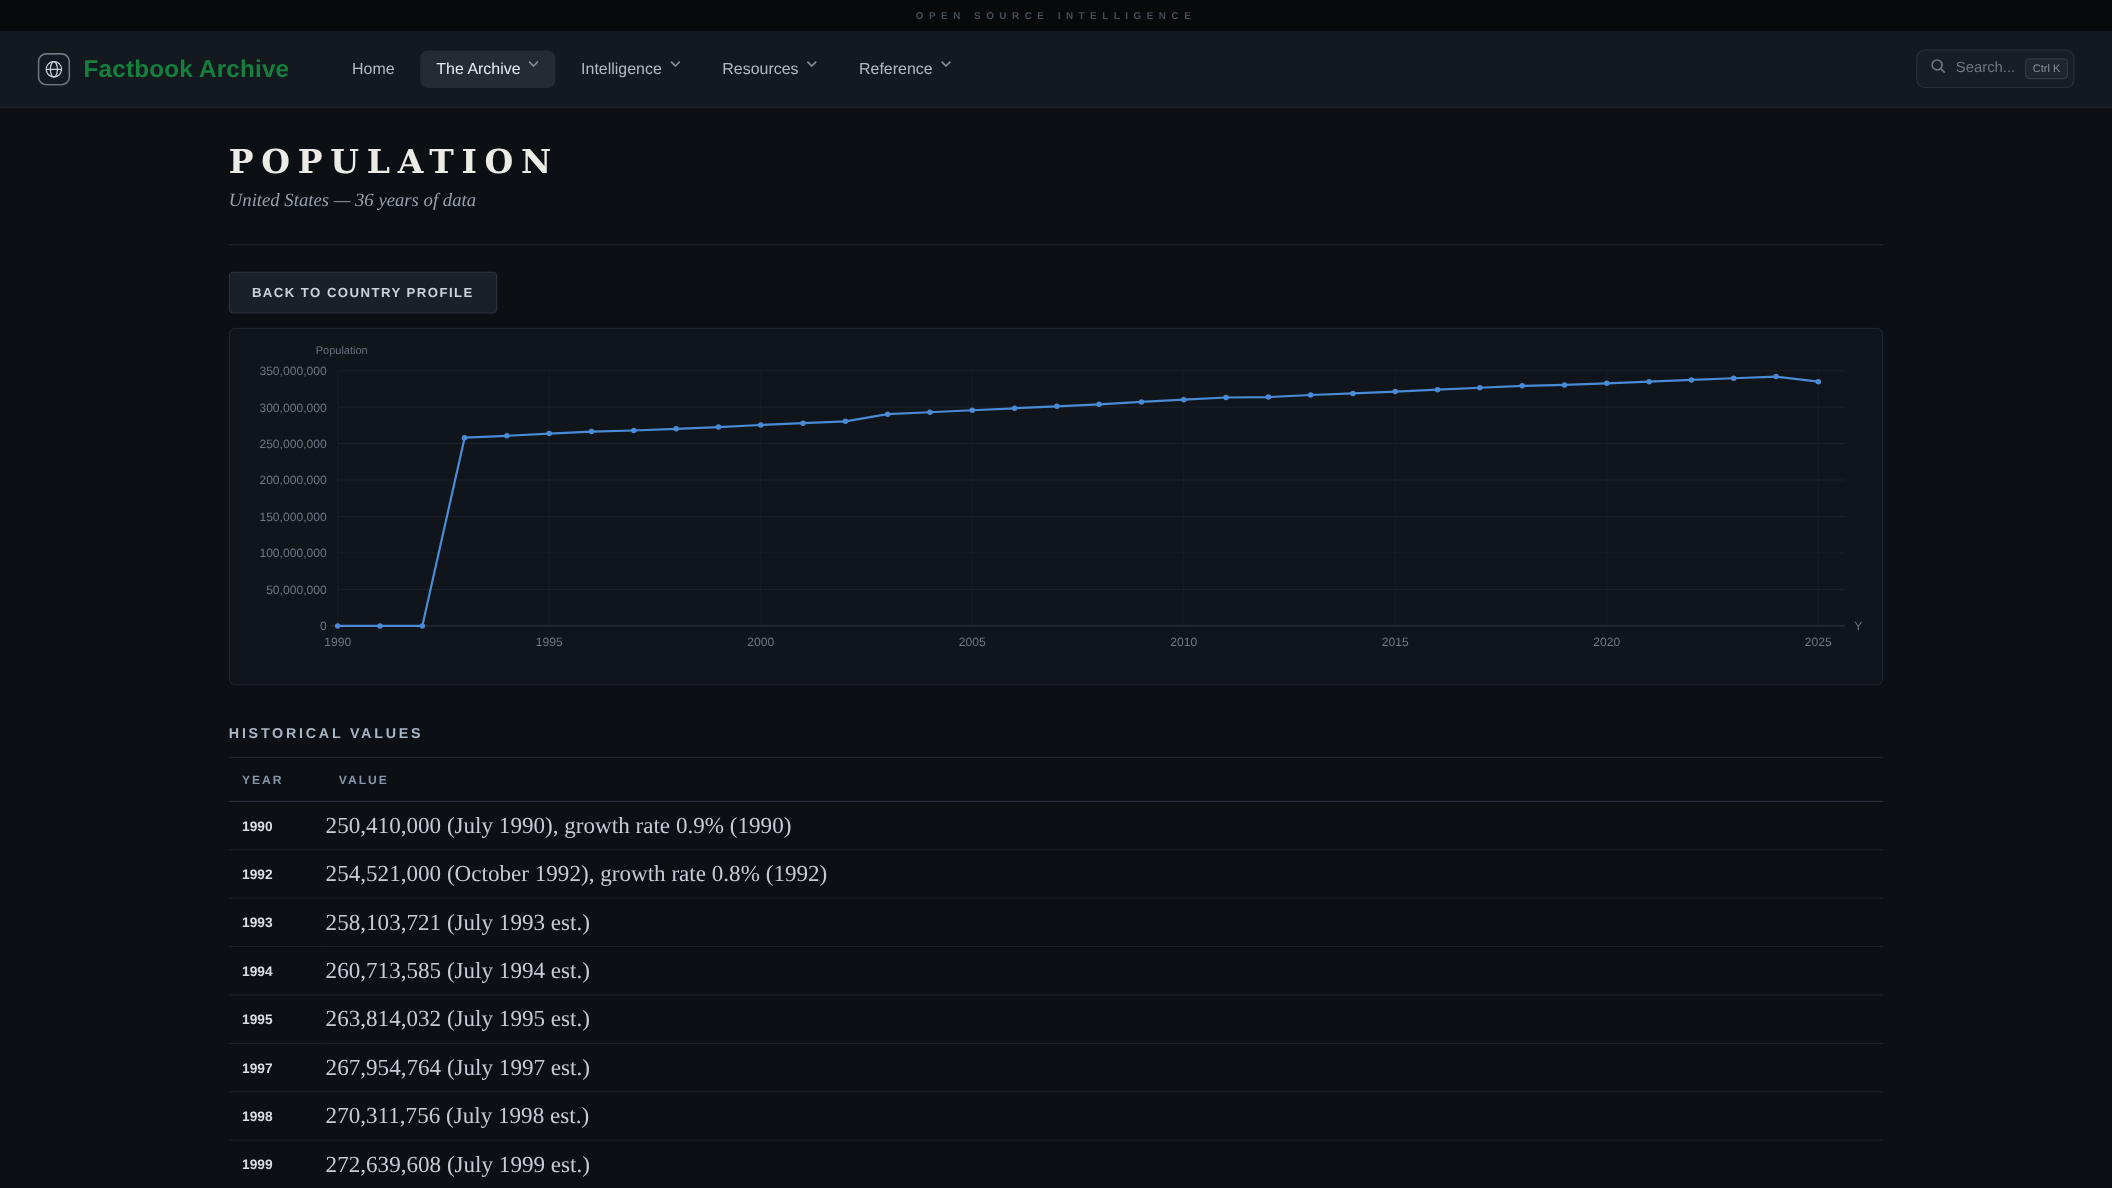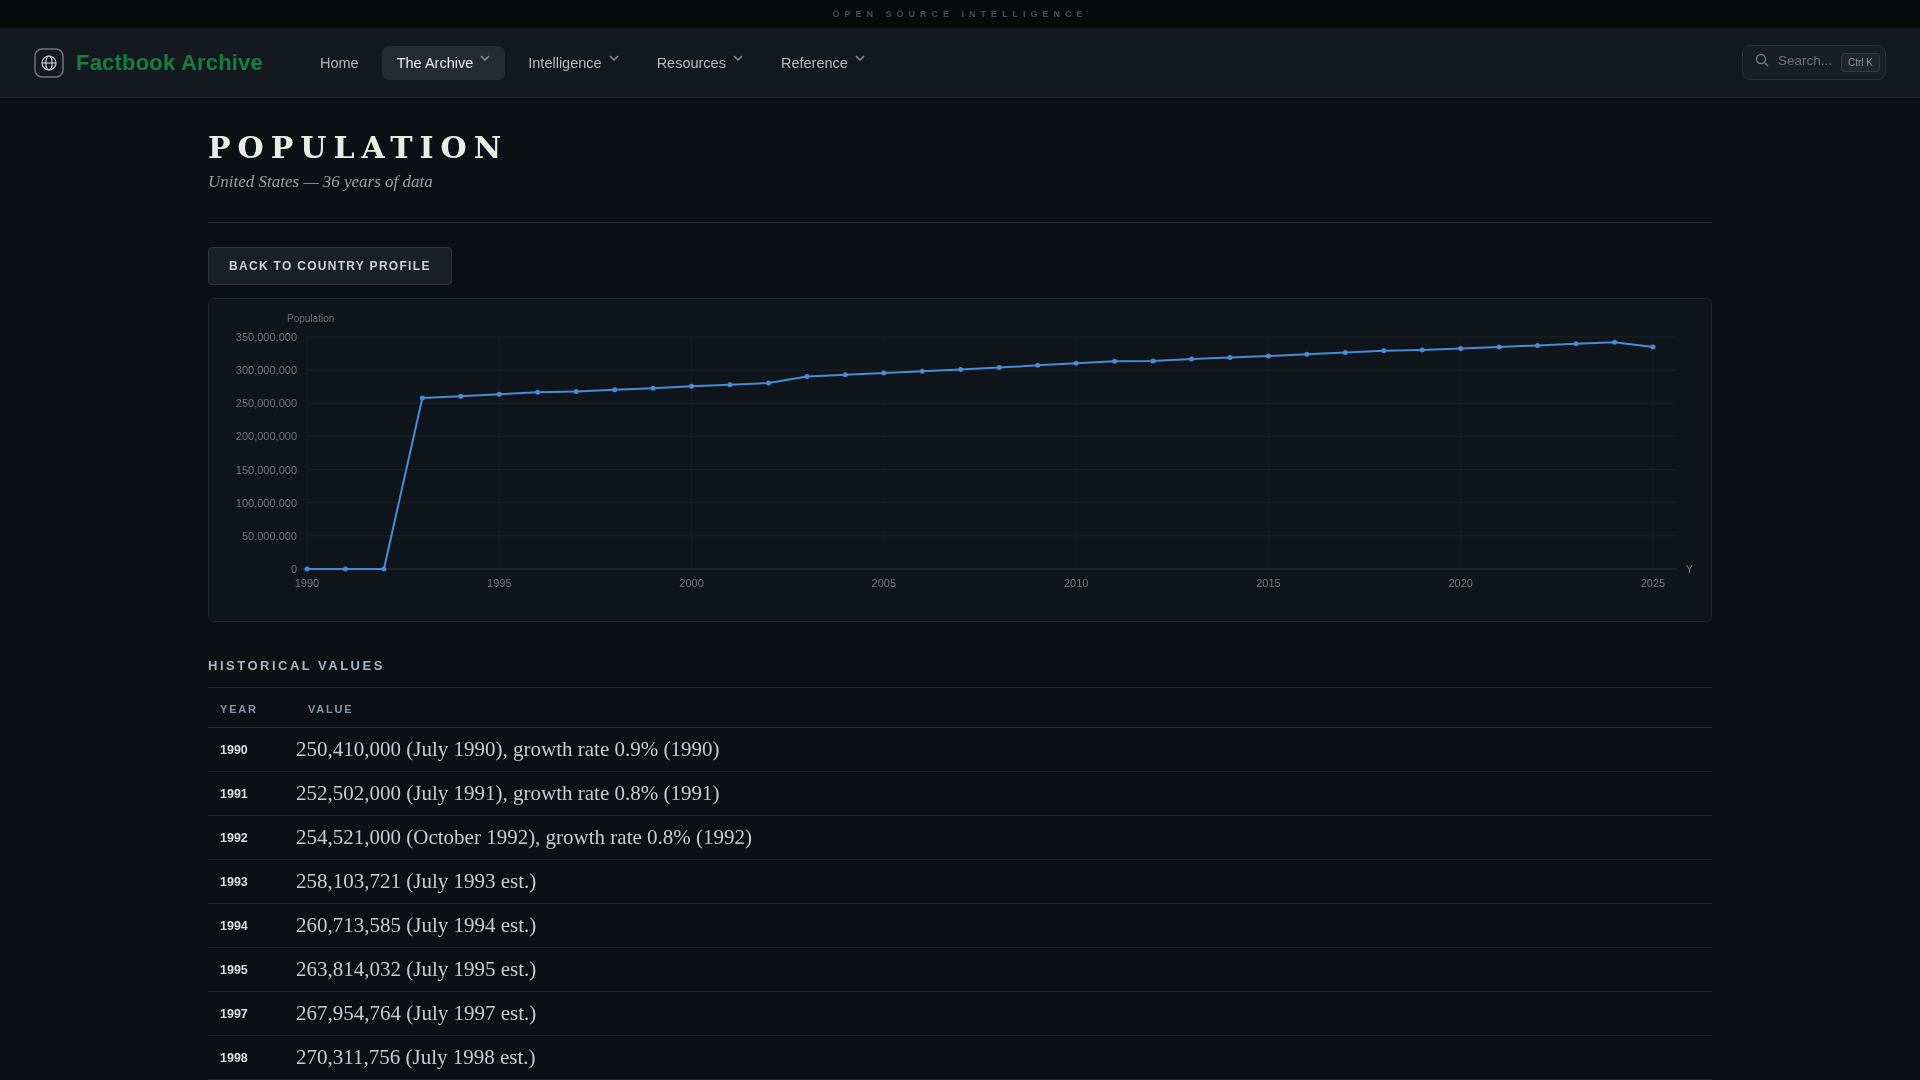--- a/index.html
+++ b/index.html
@@ -218,24 +218,20 @@
         <th>YEAR</th>
         <th>VALUE</th>
       </tr>
     </thead>
     <tbody>
         <tr>
           <td class="year-cell">1990</td>
           <td class="value-cell">250,410,000 (July 1990), growth rate 0.9% (1990)</td>
         </tr>
         <tr>
-          <td class="year-cell">1991</td>
-          <td class="value-cell">252,502,000 (July 1991), growth rate 0.8% (1991)</td>
-        </tr>
-        <tr>
           <td class="year-cell">1992</td>
           <td class="value-cell">254,521,000 (October 1992), growth rate 0.8% (1992)</td>
         </tr>
         <tr>
           <td class="year-cell">1993</td>
           <td class="value-cell">258,103,721 (July 1993 est.)</td>
         </tr>
         <tr>
           <td class="year-cell">1994</td>
           <td class="value-cell">260,713,585 (July 1994 est.)</td>

